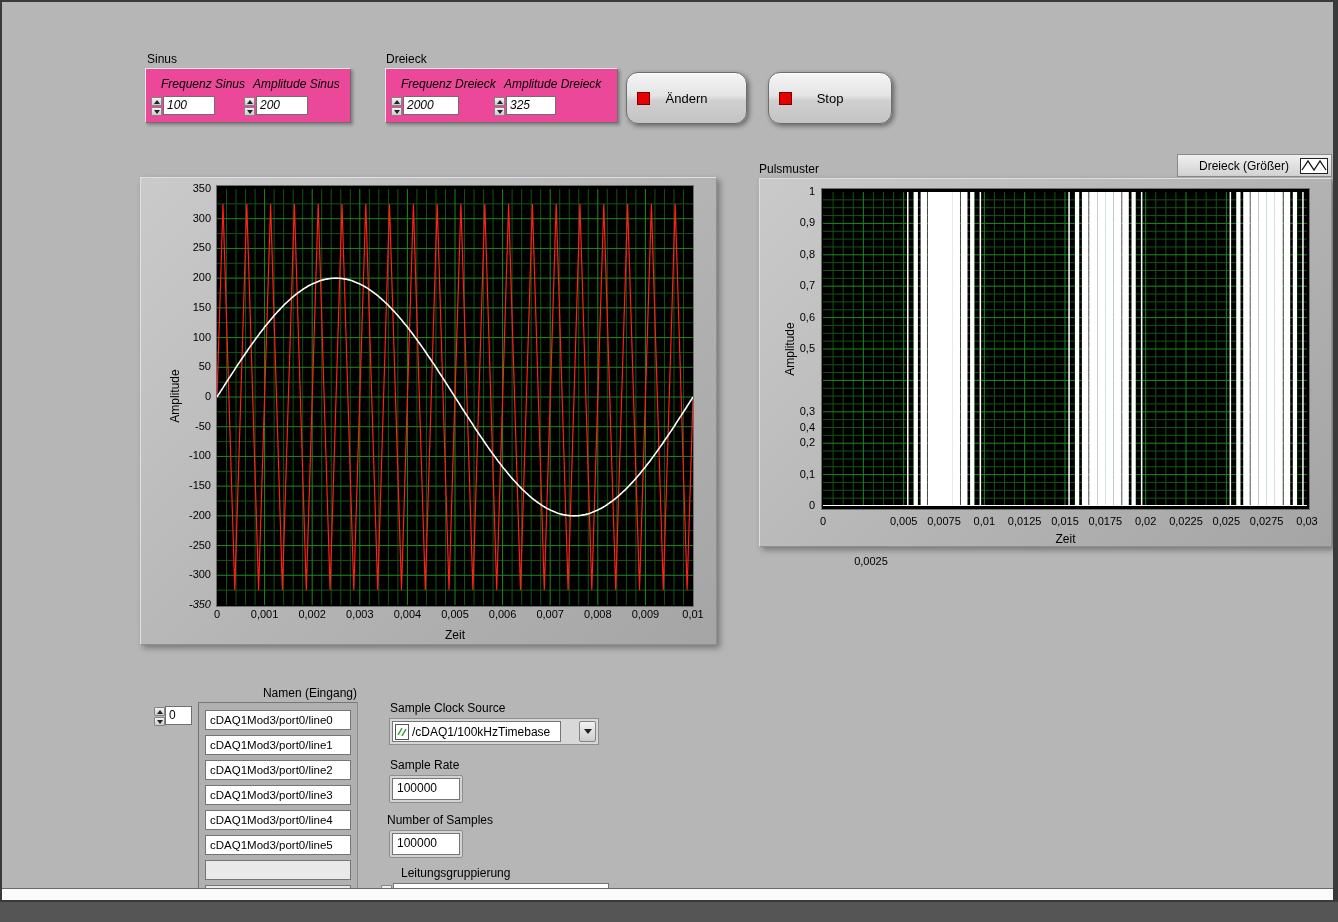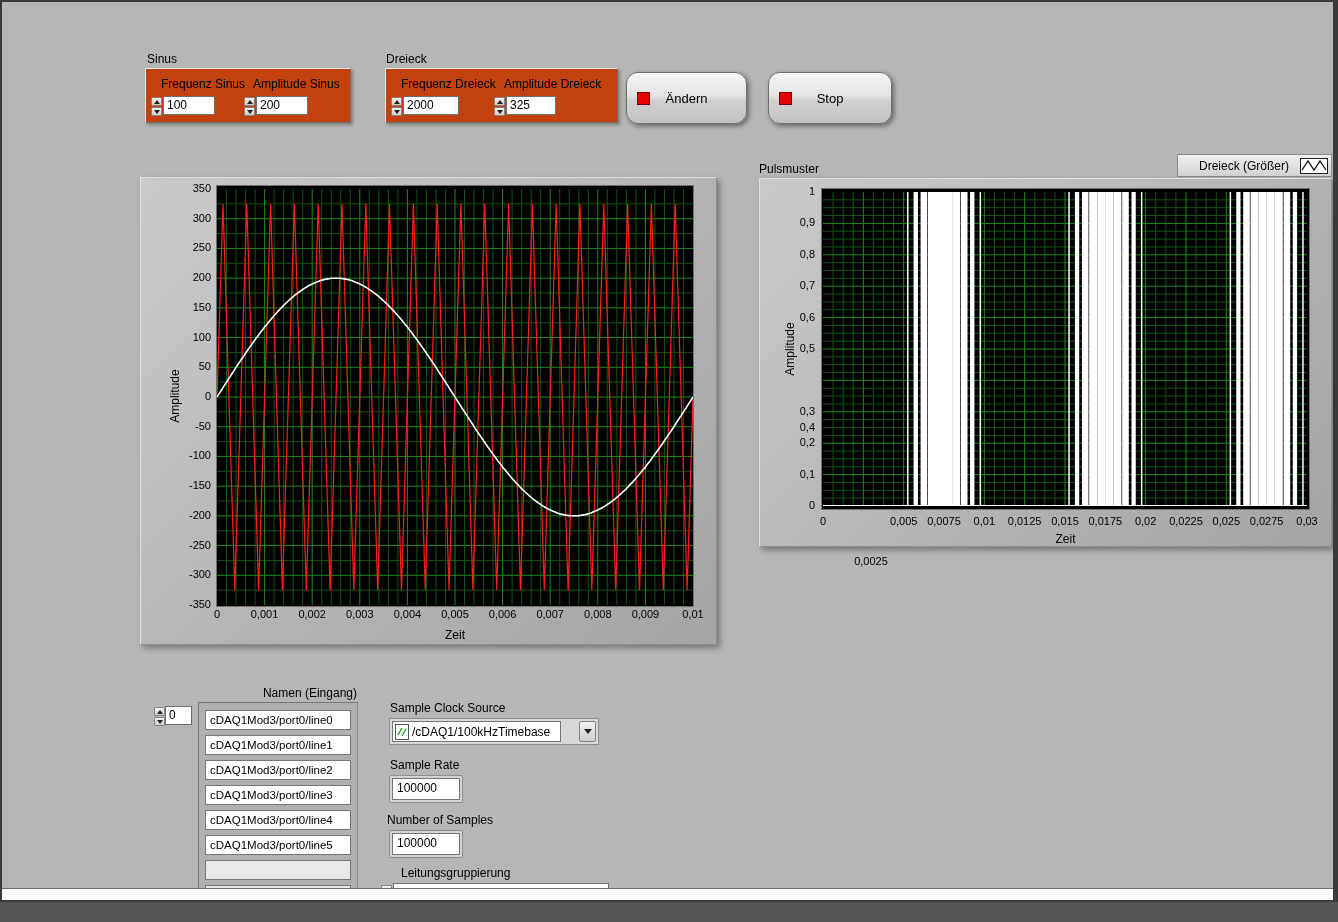--- a/index.html
+++ b/index.html
@@ -2,21 +2,21 @@
 <html style="--panel-bg: #b6b6b6; --led: #e60000;"><head>
 <meta charset="utf-8">
 <style>
   * { margin:0; padding:0; box-sizing:border-box; }
   body { font-family:"Liberation Sans", sans-serif; background:#555; }
   .window { width:1338px; height:902px; background:#3a3a3a; padding:2px 5px 2px 2px; display:flex; flex-direction:column; }
   .panel { position:relative; flex:1; background:var(--panel-bg,#b6b6b6); overflow:hidden; font-size:12px; color:#000; }
   .bottom-strip { height:12px; background:#fbfbfb; border-top:1px solid #6a6a6a; }
   .lbl { position:absolute; font-size:12px; color:#000; white-space:nowrap; }
 
-  .groupbox { position:absolute; background:#c2410c; border:1px solid #6f6f6f; border-top-color:#e9e9e9; border-left-color:#e9e9e9; box-shadow:2px 2px 3px rgba(0,0,0,.3); }
+  .groupbox { position:absolute; background:#ec4899; border:1px solid #6f6f6f; border-top-color:#e9e9e9; border-left-color:#e9e9e9; box-shadow:2px 2px 3px rgba(0,0,0,.3);font-style:italic; }
 
   .lvfield { position:absolute; background:#fff; border:1px solid #6f6f6f; font-size:12px; line-height:15px; padding:1px 3px; white-space:nowrap; overflow:hidden; }
 
   .spin { position:absolute; width:11px; height:19px; display:flex; flex-direction:column; justify-content:space-between; }
   .spin-btn { height:9px; background:linear-gradient(#f4f4f4,#cccccc); border:1px solid #848484; border-radius:1px; display:flex; align-items:center; justify-content:center; }
   .spin-btn.up::after { content:""; width:0; height:0; border-left:3px solid transparent; border-right:3px solid transparent; border-bottom:4px solid #222; }
   .spin-btn.down::after { content:""; width:0; height:0; border-left:3px solid transparent; border-right:3px solid transparent; border-top:4px solid #222; }
 
   .btn3d { position:absolute; background:linear-gradient(#f5f5f5 0%,#e4e4e4 45%,#d0d0d0 55%,#c3c3c3 100%); border:1px solid #6e6e6e; border-radius:12px; box-shadow:2px 2px 5px rgba(0,0,0,.45), inset 0 1px 0 #fff; display:flex; align-items:center; justify-content:center; font-size:13px; cursor:pointer; }
   .led { position:absolute; left:10px; top:19px; width:13px; height:13px; background:var(--led,#e60000); border:1px solid #7c0000; }
@@ -187,21 +187,21 @@
         <div class="ytick" style="left: 0px; width: 70px; top: 122.857px;">150</div>
         <div class="ytick" style="left: 0px; width: 70px; top: 152.571px;">100</div>
         <div class="ytick" style="left: 0px; width: 70px; top: 182.286px;">50</div>
         <div class="ytick" style="left: 0px; width: 70px; top: 212px;">0</div>
         <div class="ytick" style="left: 0px; width: 70px; top: 241.714px;">-50</div>
         <div class="ytick" style="left: 0px; width: 70px; top: 271.429px;">-100</div>
         <div class="ytick" style="left: 0px; width: 70px; top: 301.143px;">-150</div>
         <div class="ytick" style="left: 0px; width: 70px; top: 330.857px;">-200</div>
         <div class="ytick" style="left: 0px; width: 70px; top: 360.571px;">-250</div>
         <div class="ytick" style="left: 0px; width: 70px; top: 390.286px;">-300</div>
-        <div class="ytick" style="left: 0px; width: 70px; top: 420px;">-350</div>
+        <div class="ytick" style="left: 0px; width: 70px; top: 420px; font-style: italic;">-350</div>
         <div class="xtick" style="left: 76px; top: 430px;">0</div>
         <div class="xtick" style="left: 123.6px; top: 430px;">0,001</div>
         <div class="xtick" style="left: 171.2px; top: 430px;">0,002</div>
         <div class="xtick" style="left: 218.8px; top: 430px;">0,003</div>
         <div class="xtick" style="left: 266.4px; top: 430px;">0,004</div>
         <div class="xtick" style="left: 314px; top: 430px;">0,005</div>
         <div class="xtick" style="left: 361.6px; top: 430px;">0,006</div>
         <div class="xtick" style="left: 409.2px; top: 430px;">0,007</div>
         <div class="xtick" style="left: 456.8px; top: 430px;">0,008</div>
         <div class="xtick" style="left: 504.4px; top: 430px;">0,009</div>

